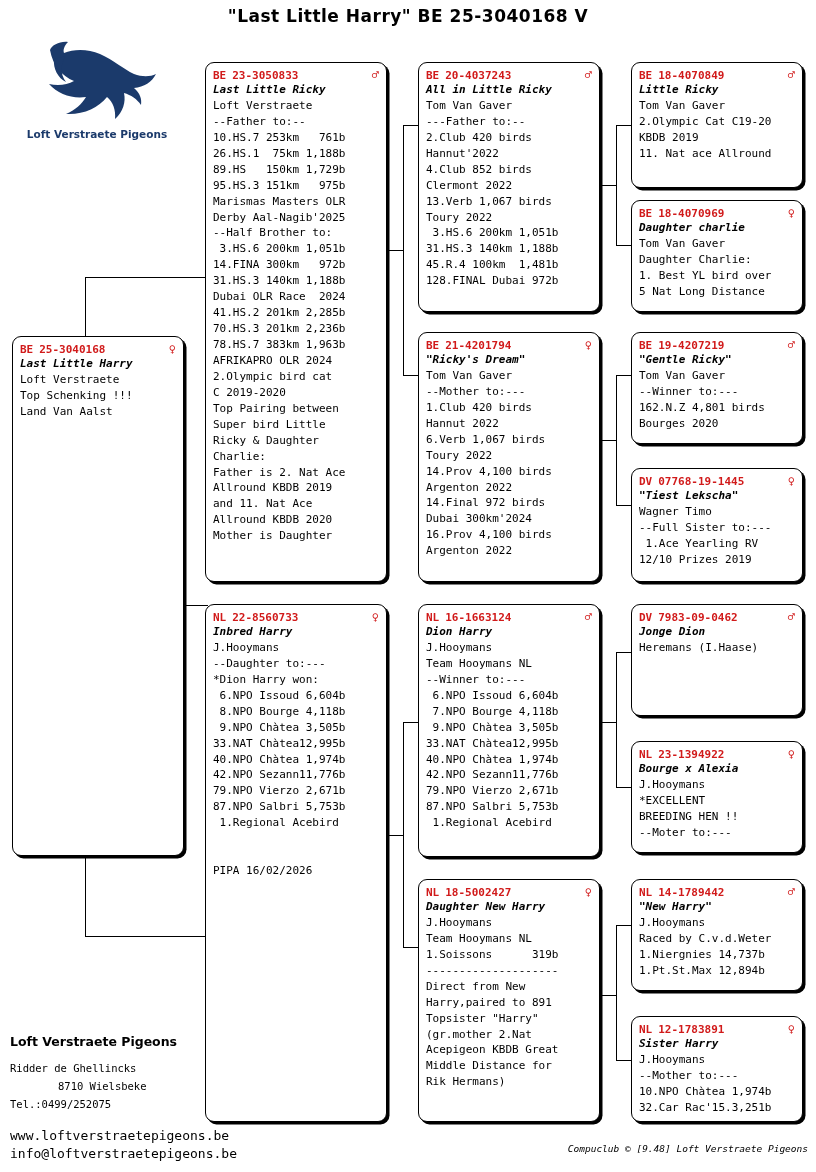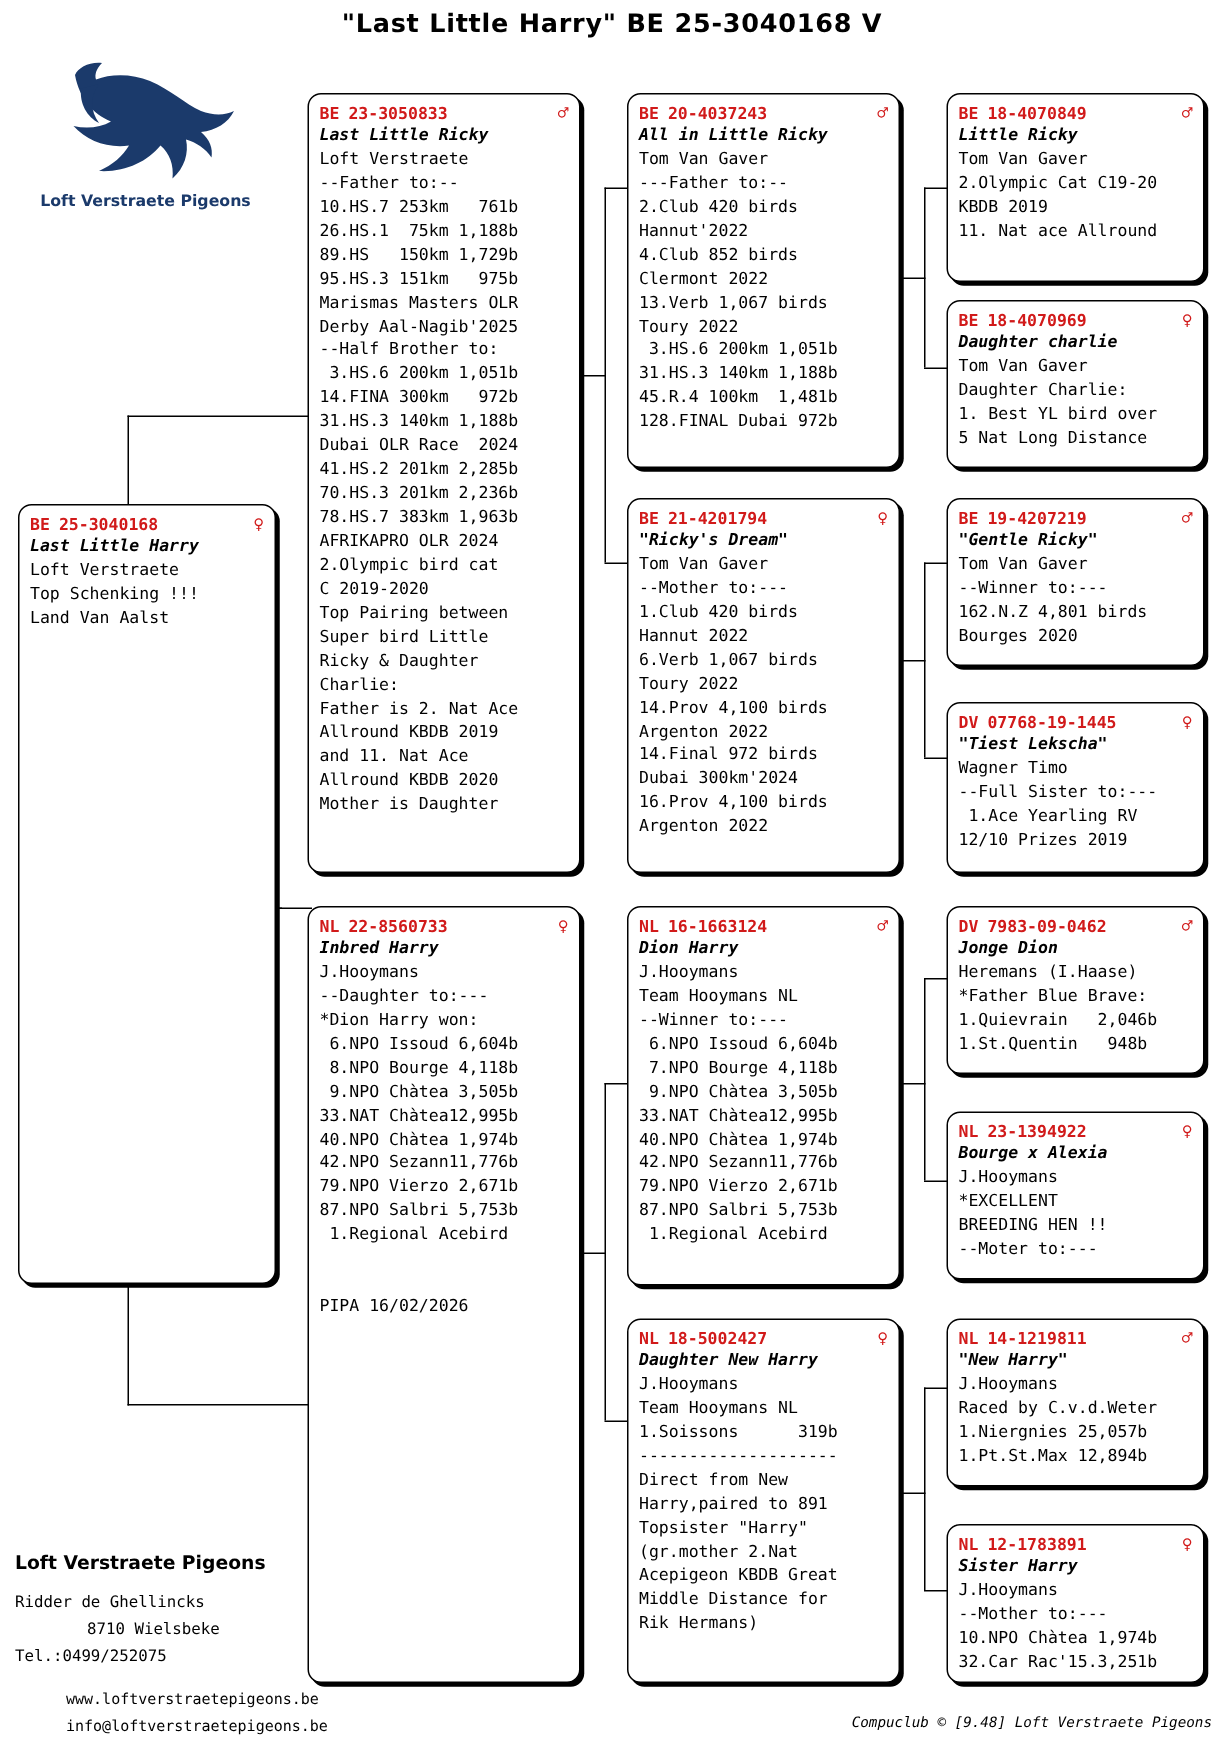--- a/index.html
+++ b/index.html
@@ -39,21 +39,21 @@
   .cn{position:absolute;background:#000;}
   .h{height:1.4px;}
   .v{width:1.4px;}
   
   .footer-title{
     position:absolute;left:10px;top:1034px;
     font-family:"DejaVu Sans","Liberation Sans",sans-serif;
     font-size:12.5px;font-weight:bold;
   }
   .footer-l{position:absolute;left:10px;font-size:10.5px;}
-  .footer-url{position:absolute;left:10px;font-size:10px;margin-left:34px;}
+  .footer-url{position:absolute;left:10px;font-size:13px;}
   .compu{
     position:absolute;right:8px;top:1143px;font-style:italic;font-size:9.5px;
   }
 </style>
 </head>
 <body>
 
 <div class="title">"Last Little Harry"  BE  25-3040168 V</div>
 
 <div class="logo-wrap">
@@ -331,53 +331,48 @@
 </div>
 
 <div class="card" style="left:631px;top:604px;width:172px;height:112px;">
   <div class="hdr">
     <span class="ctry">DV</span>
     <span class="ring">7983-09-0462</span>
     <span class="sex">♂</span>
   </div>
   <div class="nm">Jonge Dion</div>
   <div class="ow">Heremans (I.Haase)</div>
-  <div class="body-lines">
-      <div class="ln">*Father Blue Brave:</div>
-      <div class="ln">1.Quievrain   2,046b</div>
-      <div class="ln">1.St.Quentin   948b</div>
-    </div>
 </div>
 
 <div class="card" style="left:631px;top:741px;width:172px;height:112px;">
   <div class="hdr">
     <span class="ctry">NL</span>
     <span class="ring">23-1394922</span>
     <span class="sex">♀</span>
   </div>
   <div class="nm">Bourge x Alexia</div>
   <div class="ow">J.Hooymans</div>
   <div class="body-lines">
       <div class="ln">*EXCELLENT</div>
       <div class="ln">BREEDING HEN !!</div>
       <div class="ln">--Moter to:---</div>
     </div>
 </div>
 
 <div class="card" style="left:631px;top:879px;width:172px;height:112px;">
   <div class="hdr">
     <span class="ctry">NL</span>
-    <span class="ring">14-1219811</span>
+    <span class="ring">14-1789442</span>
     <span class="sex">♂</span>
   </div>
   <div class="nm">"New Harry"</div>
   <div class="ow">J.Hooymans</div>
   <div class="body-lines">
       <div class="ln">Raced by C.v.d.Weter</div>
-      <div class="ln">1.Niergnies 25,057b</div>
+      <div class="ln">1.Niergnies 14,737b</div>
       <div class="ln">1.Pt.St.Max 12,894b</div>
     </div>
 </div>
 
 <div class="card" style="left:631px;top:1016px;width:172px;height:106px;">
   <div class="hdr">
     <span class="ctry">NL</span>
     <span class="ring">12-1783891</span>
     <span class="sex">♀</span>
   </div>

